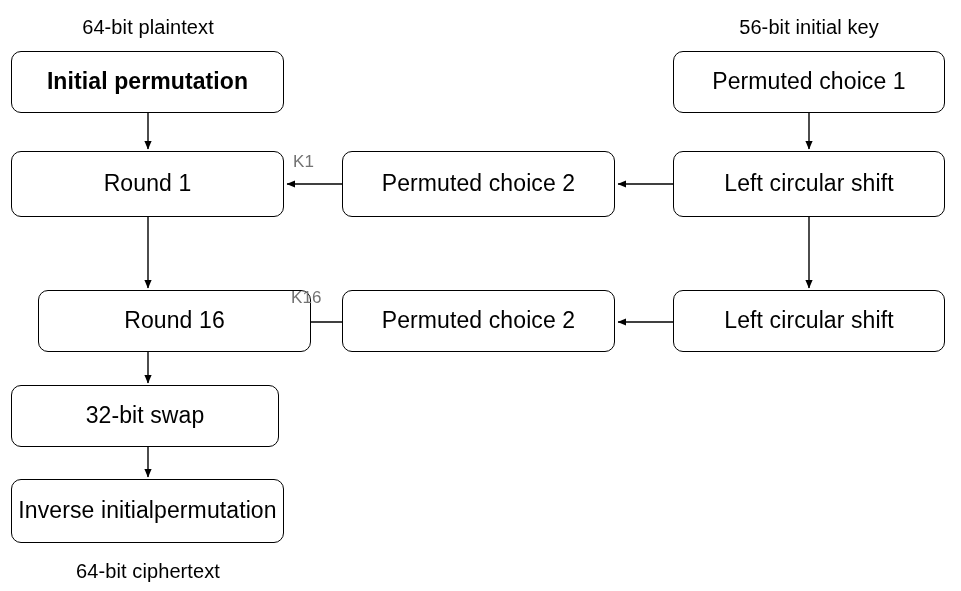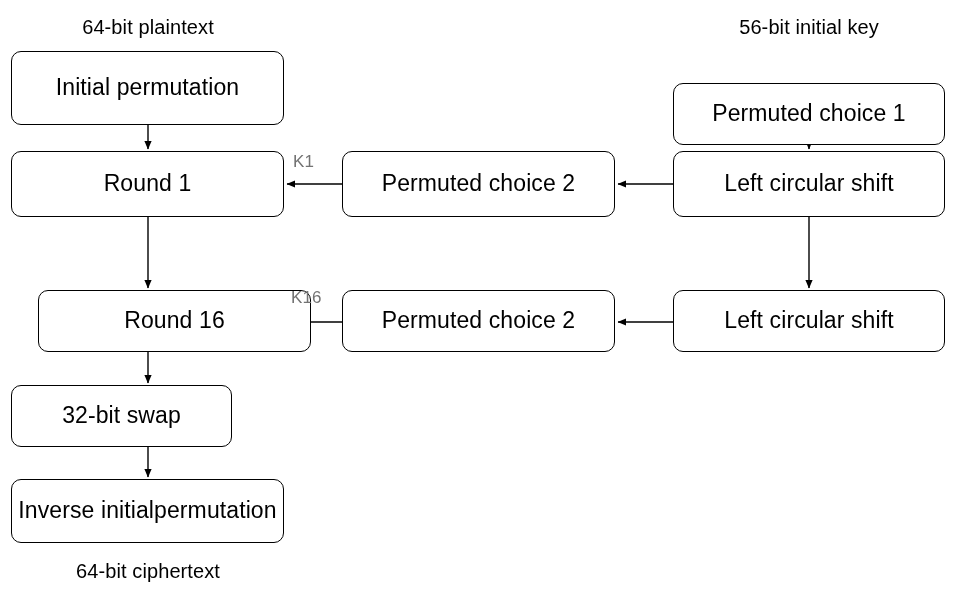--- a/index.html
+++ b/index.html
@@ -91,38 +91,38 @@
 
     <line x1="342" y1="322" x2="287" y2="322" stroke="#000000" stroke-width="1.4" marker-end="url(#arrowhead)"></line>
   </svg>
 
   <div class="caption" style="left:48px; top:16px; width:200px;">64-bit plaintext</div>
 
   <div class="caption" style="left:709px; top:16px; width:200px;">56-bit initial key</div>
 
   <div class="caption" style="left:48px; top:560px; width:200px;">64-bit ciphertext</div>
 
-  <div class="node" style="left:11px; top:51px; width:273px; height:74px;">Initial permutation</div>
+  <div class="node" style="left:11px; top:51px; width:273px; height:62px;font-weight:bold;">Initial permutation</div>
 
   <div class="node" style="left:11px; top:151px; width:273px; height:66px;">Round 1</div>
 
   <div class="node" style="left:11px; top:290px; width:273px; height:62px;margin-left:27px;">Round 16</div>
 
-  <div class="node" style="left:11px; top:385px; width:221px; height:62px;text-align:center;">32-bit swap</div>
+  <div class="node" style="left:11px; top:385px; width:268px; height:62px;text-align:center;">32-bit swap</div>
 
   <div class="node" style="left:11px; top:479px; width:273px; height:64px; flex-direction:row;">
     <span>Inverse initial</span>
     <span>permutation</span>
   </div>
 
   <div class="node" style="left:342px; top:151px; width:273px; height:66px;">Permuted choice 2</div>
 
   <div class="node" style="left:342px; top:290px; width:273px; height:62px;">Permuted choice 2</div>
 
-  <div class="node" style="left:673px; top:51px; width:272px; height:62px;margin-top:32px;">Permuted choice 1</div>
+  <div class="node" style="left:673px; top:51px; width:272px; height:62px;">Permuted choice 1</div>
 
   <div class="node" style="left:673px; top:151px; width:272px; height:66px;">Left circular shift</div>
 
   <div class="node" style="left:673px; top:290px; width:272px; height:62px;">Left circular shift</div>
 
   <div class="keylabel" style="left:293px; top:152px;">K1</div>
 
   <div class="keylabel" style="left:291px; top:288px;">K16</div>
 
 </div>

